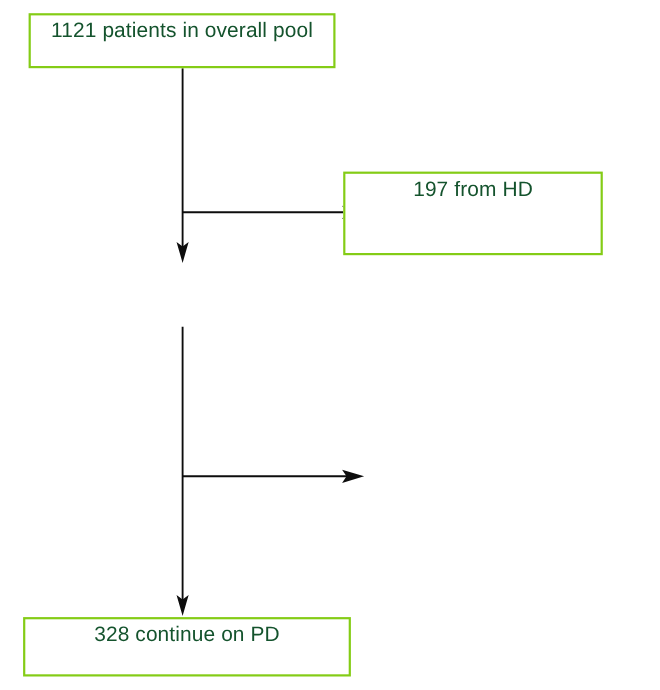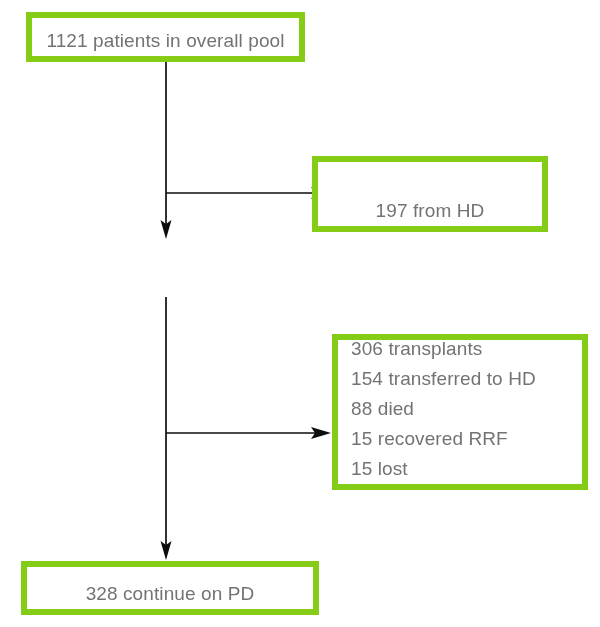--- a/index.html
+++ b/index.html
@@ -15,25 +15,25 @@
     position: relative;
     width: 600px;
     height: 627px;
     background: #ffffff;
     overflow: hidden;
   }
   .node-box {
     position: absolute;
     box-sizing: border-box;
     background: #ffffff;
-    border: 6px solid #84cc16;
+    border: 2px solid #84cc16;
     display: flex;
     flex-direction: column;
-    justify-content: flex-end;
-    color: #737373;
+    justify-content: flex-start;
+    color: #14532d;
     font-size: 19px;
     line-height: 30px;
     letter-spacing: 0.1px;
   }
   .node-box.centered {
     align-items: center;
     text-align: center;
   }
   .node-box.left-aligned {
     align-items: flex-start;
@@ -100,25 +100,18 @@
 
   <div id="box-overall-pool" class="node-box centered">
     <span class="node-line">1121 patients in overall pool</span>
   </div>
 
   <div id="box-excluded" class="node-box centered">
     <span class="node-line">197 from HD</span>
   </div>
 
 
-  <div id="box-outcomes" class="node-box left-aligned">
-    <span class="node-line">306 transplants</span>
-    <span class="node-line">154 transferred to HD</span>
-    <span class="node-line">88 died</span>
-    <span class="node-line">15 recovered RRF</span>
-    <span class="node-line">15 lost</span>
-  </div>
 
   <div id="box-continue-pd" class="node-box centered">
     <span class="node-line">328 continue on PD</span>
   </div>
 
 </div>
 
 </body></html>

